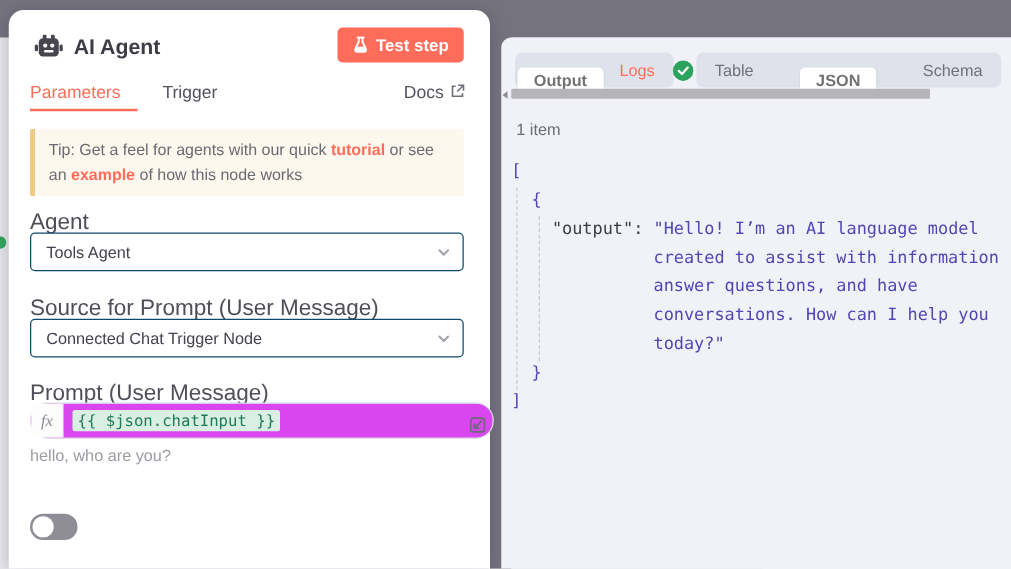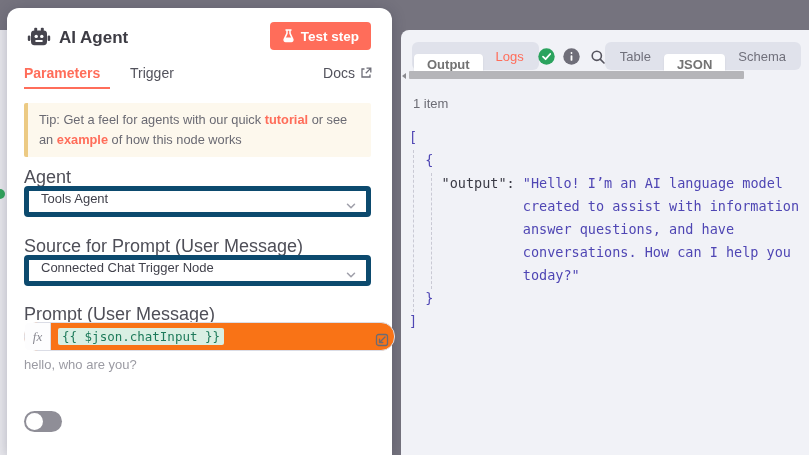--- a/index.html
+++ b/index.html
@@ -16,55 +16,55 @@
   .node-card { position:absolute; left:7px; top:8px; width:385px; height:447px; background:#ffffff;
                border-radius:12px 12px 0 0; box-shadow:0 2px 14px rgba(40,40,60,.28); }
   .card-header { position:absolute; left:0; top:0; width:100%; height:56px; }
   .robot-wrap { position:absolute; left:20px; top:19px; width:24px; height:20px; }
   .node-title { position:absolute; left:52px; top:20px; font-size:17px; font-weight:700; color:#3d3c44; }
   .test-step-btn { position:absolute; right:21px; top:14px; height:28px; padding:0 12px; background:#ff6d5a;
                    border:none; border-radius:4px; color:#fff; font-size:13.5px; font-weight:600;
                    font-family:"Liberation Sans",sans-serif; display:flex; align-items:center; gap:6px; cursor:pointer; }
 
   .tabs-row { position:absolute; left:0; top:57px; width:100%; height:26px; }
-  .tab-parameters { position:absolute; left:17px; top:0; font-size:14px; font-weight:700; color:#ff6d5a; cursor:pointer; }
+  .tab-parameters { position:absolute; left:17px; top:0; font-size:14px; font-weight:400; color:#ff6d5a; cursor:pointer; }
   .tab-underline { position:absolute; left:17px; top:22px; width:86px; height:2px; background:#ff6d5a; }
   .tab-settings { position:absolute; left:123px; top:0; font-size:14px; font-weight:400; color:#52525c; cursor:pointer; }
   .docs-link { position:absolute; right:20px; top:0; font-size:14px; color:#52525c; display:flex; align-items:center; gap:5px; cursor:pointer; }
 
   .tip-box { position:absolute; left:17px; top:95px; width:347px; background:#fdf8ed; border-left:4px solid #ecca83;
              border-radius:2px; padding:7px 10px 7px 11px; font-size:12.8px; line-height:1.55; color:#6a6a73; }
   .tip-link { color:#ff6d5a; font-weight:700; cursor:pointer; }
 
   .field-label { position:absolute; left:17px; font-size:18px; color:#4f4f58; }
-  .select-box { position:absolute; left:17px; width:347px; height:31px; background:#fff; border:5px solid #0c4a6e;
-                border-radius:4px; font-size:13px; color:#42424c; display:flex; align-items:flex-start;
+  .select-box { position:absolute; left:17px; width:347px; height:31px; background:#fff; border:1px solid #0c4a6e;
+                border-radius:4px; font-size:13px; color:#42424c; display:flex; align-items:center;
                 padding:0 28px 0 12px; cursor:pointer; }
   .select-box .chev { position:absolute; right:9px; top:9px; }
 
-  .expr-field { position:absolute; left:17px; top:314px; width:371px; height:29px; background:#f97316;
+  .expr-field { position:absolute; left:17px; top:314px; width:371px; height:29px; background:#d946ef;
                 border:1px solid #dbdde6; border-radius:14px; display:flex; align-items:center; }
   .fx-badge { width:26px; height:100%; border-right:1px solid #dbdde6; background:#fdfdfe; color:#8a8a93;
               font-family:"Liberation Serif", serif; font-style:italic; font-size:13px;
               display:flex; align-items:center; justify-content:center; border-radius:4px 0 0 4px; }
   .expr-text { margin-left:7px; font-family:"DejaVu Sans Mono", monospace; font-size:12.5px; color:#1d7a5a;
                background:#d9efe3; padding:1px 4px; border-radius:2px; white-space:pre; }
   .expand-btn { position:absolute; right:5px; bottom:3px; width:14px; height:14px; cursor:pointer; }
   .expr-preview { position:absolute; left:17px; top:349px; font-size:13px; color:#9b9ba3; }
 
   .toggle { position:absolute; left:17px; top:403px; width:38px; height:21px; background:#8f8e97;
             border-radius:11px; cursor:pointer; }
   .toggle .knob { position:absolute; left:2px; top:2px; width:17px; height:17px; background:#fff; border-radius:50%; }
 
   
   .output-panel { position:absolute; left:401px; top:30px; width:408px; height:425px; background:#f1f2f7;
                   border-top-left-radius:8px; overflow:hidden; }
   .seg { position:absolute; display:flex; align-items:center; background:#e0e2eb; border-radius:6px; padding:2px; height:28px; }
   .seg-1 { left:11px; top:12px; }
-  .seg-2 { right:8px; top:12px; }
+  .seg-2 { right:8px; top:12px;gap:24px; }
   .seg-item { font-size:13px; padding:3px 13px; color:#70707b; border-radius:4px; cursor:pointer; white-space:nowrap; }
   .seg-item.active { background:#fff; color:#737373; font-weight:700; box-shadow:0 1px 2px rgba(0,0,0,.08);margin-top:16px; }
   .seg-item.logs { color:#ff6d5a; font-weight:400; }
 
   .hdr-icon { position:absolute; top:18px; width:17px; height:17px; cursor:pointer; }
   .icon-check { left:137px; }
   .icon-info { left:162px; }
   .icon-search { left:189px; top:19px; }
 
   .hscrollbar-arrow { position:absolute; left:1px; top:43px; width:0; height:0;

